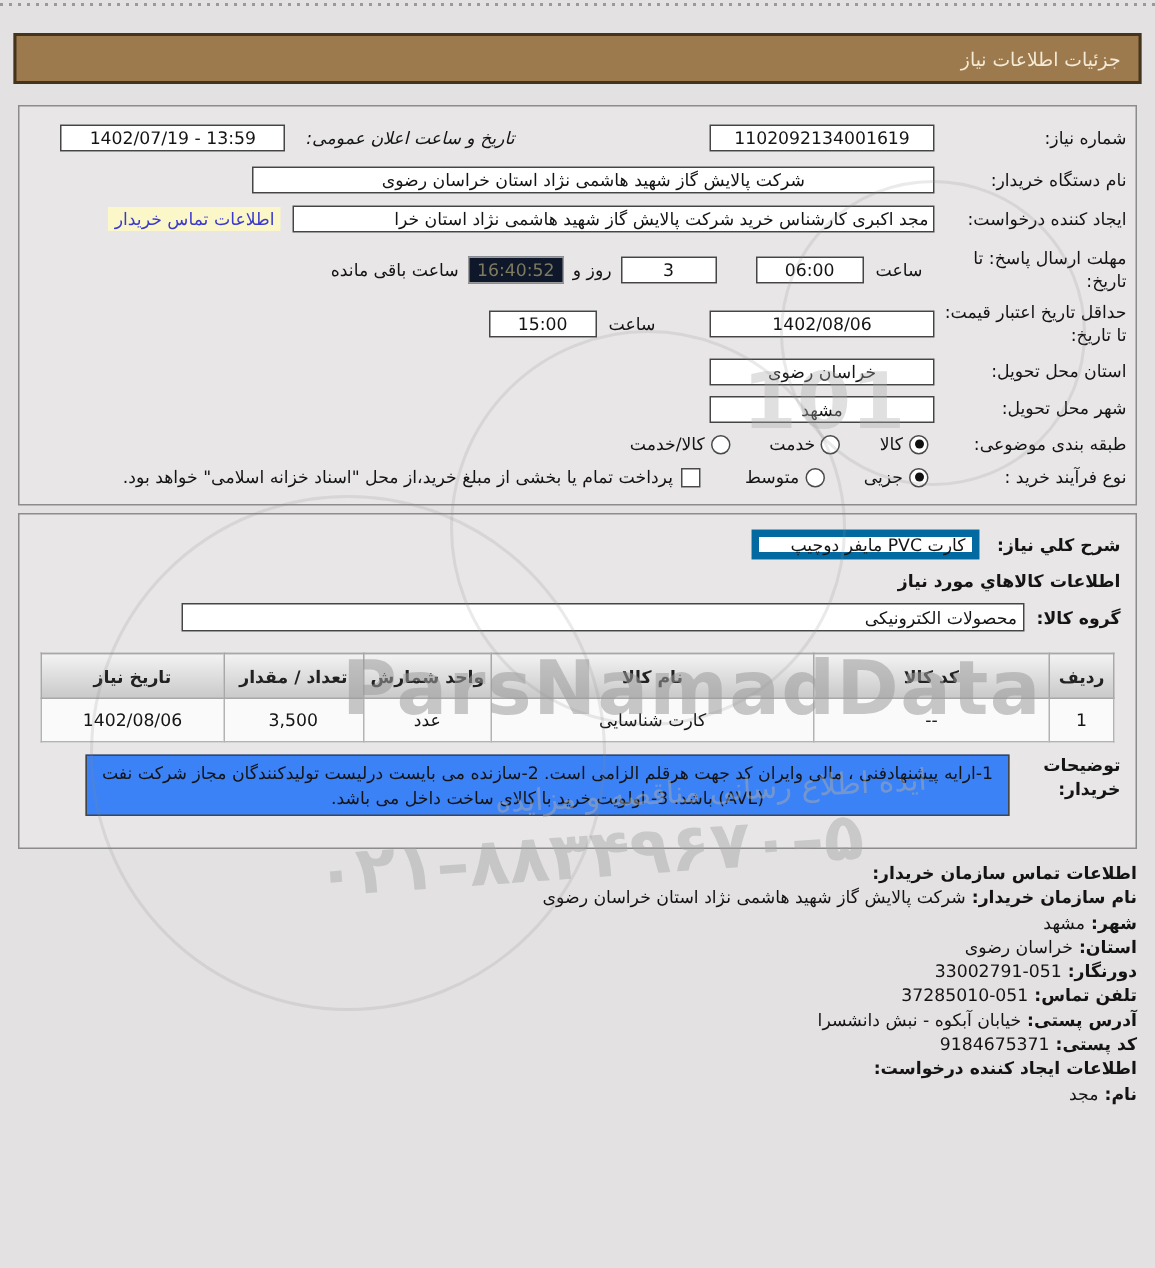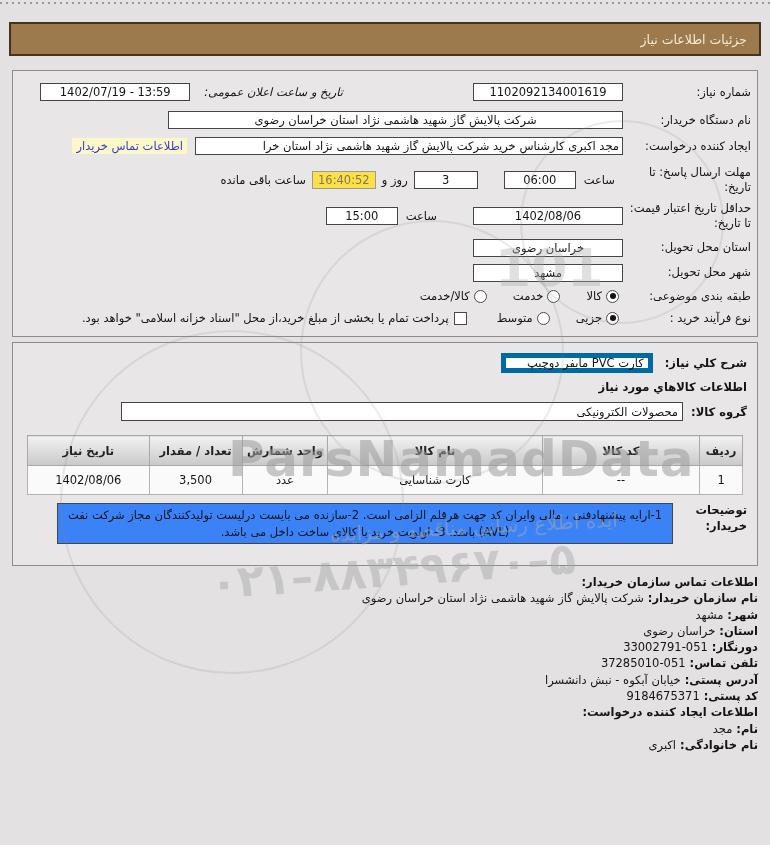--- a/index.html
+++ b/index.html
@@ -22,21 +22,21 @@
   .row{display:flex;align-items:center;}
   .lblcol{width:128px;flex:0 0 128px;padding-left:6px;box-sizing:border-box;line-height:1.3;}
   .inp{background:#fff;border:1px solid #454545;height:18px;box-sizing:border-box;
     display:flex;align-items:center;justify-content:center;overflow:hidden;white-space:nowrap;}
   .inp.rt{justify-content:flex-start;padding:0 3px;}
   .w150{width:150px;flex:0 0 150px;margin-left:28px;}
   .w72{width:72px;flex:0 0 72px;}
   .w64{width:64px;flex:0 0 64px;}
   .link{color:#3a3ace;background:#fbf7c9;padding:1px 4px;margin-right:8px;cursor:pointer;white-space:nowrap;}
   .count{width:64px;flex:0 0 64px;height:18px;box-sizing:border-box;border:1px solid #9a9a9a;
-    background:#fde047;color:#7d7a5e;display:flex;align-items:center;justify-content:center;}
+    background:#0f172a;color:#7d7a5e;display:flex;align-items:center;justify-content:center;}
   .radio{width:13px;height:13px;border-radius:50%;background:#fff;border:1px solid #4a4a4a;
     box-sizing:border-box;display:inline-flex;align-items:center;justify-content:center;margin-left:4px;flex:0 0 13px;}
   .radio .dot{width:6px;height:6px;border-radius:50%;background:#111;}
   .chk{width:13px;height:13px;background:#fff;border:1px solid #4a4a4a;box-sizing:border-box;margin-left:5px;flex:0 0 13px;}
   .optgap{margin-right:26px;display:flex;align-items:center;}
   .b{font-weight:bold;}
   
   .descbox{width:152px;flex:0 0 152px;height:20px;border:5px solid #0369a1;background:#fff;
     display:flex;align-items:center;justify-content:flex-start;padding:0 4px;box-sizing:border-box;margin-right:6px;white-space:nowrap;}
   .groupbox{width:562px;height:19px;border:1px solid #454545;background:#fff;
@@ -205,21 +205,20 @@
   <div class="c-line"><span class="c-label">اطلاعات تماس سازمان خریدار:</span><span></span></div>
   <div class="c-line"><span class="c-label">نام سازمان خریدار:</span><span>شرکت پالایش گاز شهید هاشمی نژاد استان خراسان رضوی</span></div>
   <div class="c-line"><span class="c-label">شهر:</span><span>مشهد</span></div>
   <div class="c-line"><span class="c-label">استان:</span><span>خراسان رضوی</span></div>
   <div class="c-line"><span class="c-label">دورنگار:</span><span dir="ltr">33002791-051</span></div>
   <div class="c-line"><span class="c-label">تلفن تماس:</span><span dir="ltr">37285010-051</span></div>
   <div class="c-line"><span class="c-label">آدرس پستی:</span><span>خیابان آبکوه - نبش دانشسرا</span></div>
   <div class="c-line"><span class="c-label">کد پستی:</span><span>9184675371</span></div>
   <div class="c-line"><span class="c-label">اطلاعات ایجاد کننده درخواست:</span><span></span></div>
   <div class="c-line"><span class="c-label">نام:</span><span>مجد</span></div>
-  <div class="c-line"><span class="c-label">نام خانوادگی:</span><span>اکبری</span></div>
 </div>
 
 <div class="wm wm-circle c1"></div>
 <div class="wm wm-circle c2"></div>
 <div class="wm wm-circle c3"></div>
 <div class="wm wm-digits">101</div>
 <div class="wm wm-brand">ParsNamadData</div>
 <div class="wm wm-tagline">ایده اطلاع رسانی مناقصه و مزایده</div>
 <div class="wm wm-phone">۰۲۱–۸۸۳۴۹۶۷۰–۵</div>
 

